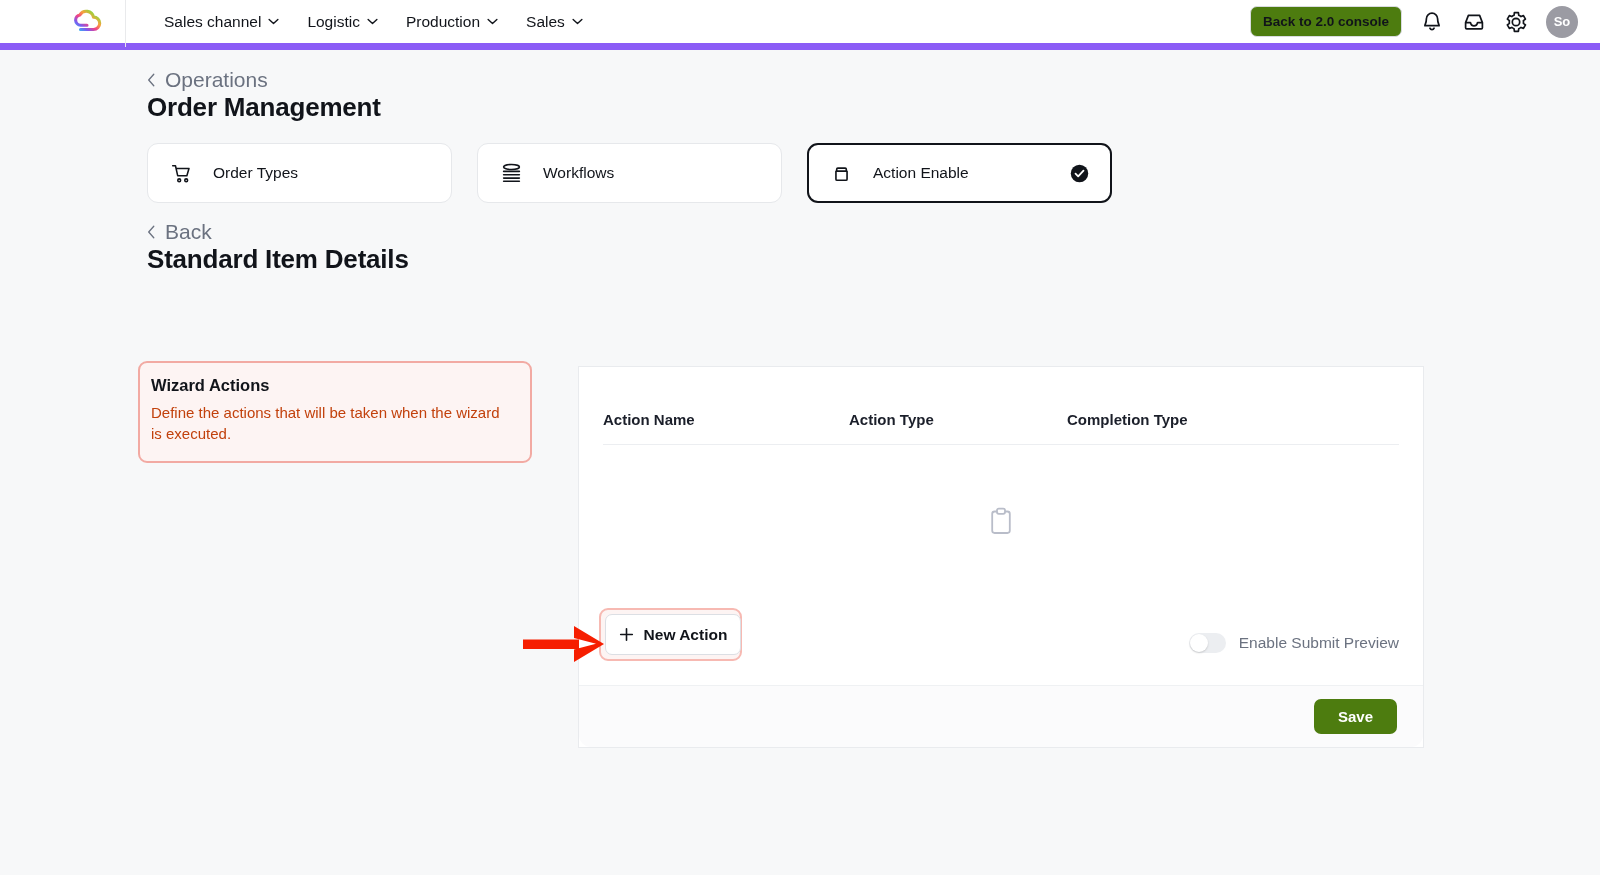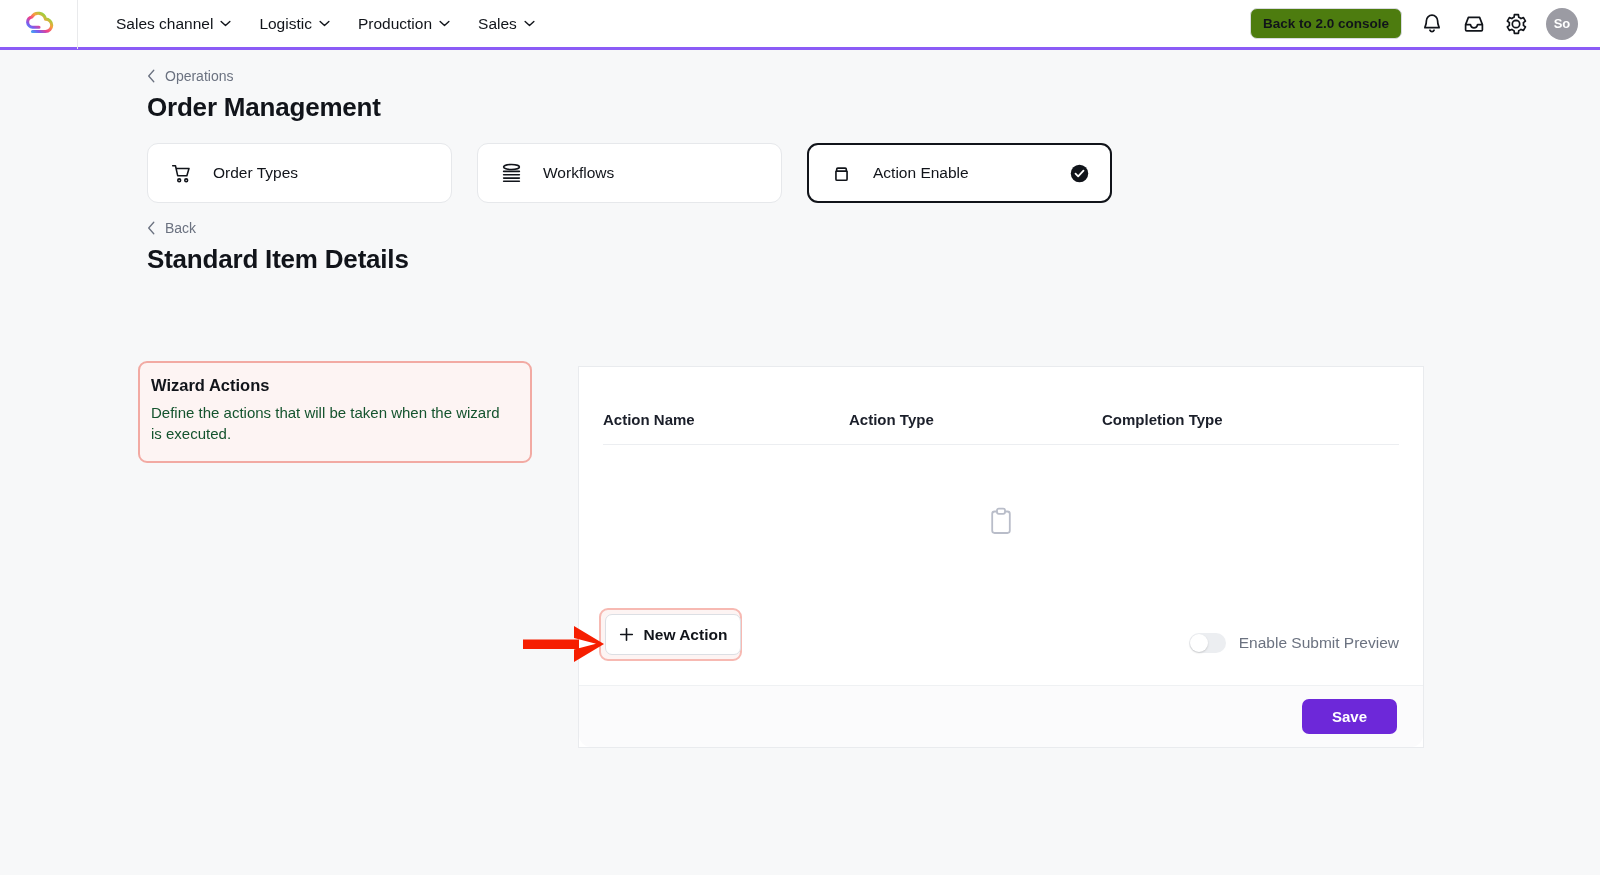--- a/index.html
+++ b/index.html
@@ -9,22 +9,22 @@
     font-family: "Liberation Sans", sans-serif;
     -webkit-font-smoothing: antialiased;
     overflow: hidden;
   }
 
   
   .topbar {
     position: absolute; top: 0; left: 0;
     width: 1600px; height: 50px;
     background: #ffffff;
-    border-bottom: 3px solid #8b5cf6;
-    display: flex; align-items: center;
+    border-bottom: 7px solid #8b5cf6;
+    display: flex; align-items: center; padding-left: 48px;
   }
   .logo-wrap {
     width: 78px; height: 50px;
     display: flex; align-items: center; justify-content: center;
     border-right: 1px solid #e9eaec;
   }
   .logo-cloud { width: 34px; height: 26px; display: block; }
 
   .nav-items { display: flex; align-items: center; padding-left: 24px; gap: 0px; }
   .nav-item {
@@ -52,21 +52,21 @@
     background: #9b9ba3; color: #ffffff;
     display: flex; align-items: center; justify-content: center;
     font-size: 13px; font-weight: bold; cursor: pointer;
   }
 
   
   .page { position: absolute; top: 50px; left: 0; width: 1600px; height: 825px; }
 
   .crumb {
     position: absolute; display: flex; align-items: center; gap: 9px;
-    font-size: 14px; color: #6b7280; cursor: pointer;
+    font-size: 21px; color: #6b7280; cursor: pointer;
   }
   .crumb .chev-l { width: 9px; height: 14px; display: block; }
 
   .page-title {
     position: absolute;
     font-size: 26px; font-weight: bold; color: #11141a;
     letter-spacing: -0.2px;
   }
 
   
@@ -91,41 +91,41 @@
   
   .wizard-panel {
     position: absolute; left: 138px; top: 311px;
     width: 394px;
     background: #fdf4f3;
     border: 2px solid #f2aaa3;
     border-radius: 9px;
     padding: 13px 17px 16px 11px;
   }
   .wizard-title { font-size: 16.5px; font-weight: bold; color: #11141a; margin-bottom: 7px; }
-  .wizard-desc { font-size: 15px; color: #14532d; line-height: 1.42; }
+  .wizard-desc { font-size: 15px; color: #c2410c; line-height: 1.42; }
 
   
   .card {
     position: absolute; left: 578px; top: 316px;
     width: 846px; height: 382px;
     background: #ffffff;
     border: 1px solid #e9ebee;
     border-radius: 0;
   }
   .table-head {
     display: flex; align-items: flex-end;
     height: 78px; padding: 0 24px;
     border-bottom: 1px solid #eceef1;
     margin: 0 24px; padding: 0;
     width: calc(100% - 48px);
   }
   .th { font-size: 15px; font-weight: bold; color: #1b1f2a; padding-bottom: 16px; }
   .th.c1 { width: 246px; }
   .th.c2 { width: 218px; }
-  .th.c3 { width: 220px; margin-left: 35px; }
+  .th.c3 { width: 220px; }
 
   .empty-state {
     height: 152px; display: flex; align-items: center; justify-content: center;
   }
   .clipboard-icon { width: 26px; height: 28px; display: block; }
 
   .card-actions {
     height: 92px; display: flex; align-items: center;
     padding: 0 24px; position: relative;
   }
@@ -168,24 +168,24 @@
   .card-footer {
     position: absolute; left: 0; bottom: 0;
     width: 100%; height: 62px;
     border-top: 1px solid #eff1f3;
     background: #fbfbfc;
     border-radius: 0 0 12px 12px;
     display: flex; align-items: center; justify-content: flex-end;
     padding-right: 26px;
   }
   .save-btn {
-    background: #6d28d9; color: #ffffff;
+    background: #4d7c0f; color: #ffffff;
     border: none; border-radius: 7px;
     font-size: 15px; font-weight: bold;
-    padding: 9px 30px; cursor: pointer;
+    padding: 9px 24px; cursor: pointer;
     font-family: "Liberation Sans", sans-serif;
   }
 
   
   .arrow-annotation {
     position: absolute; left: 523px; top: 572px;
     width: 82px; height: 44px; pointer-events: none;
   }
 </style>
 </head>

